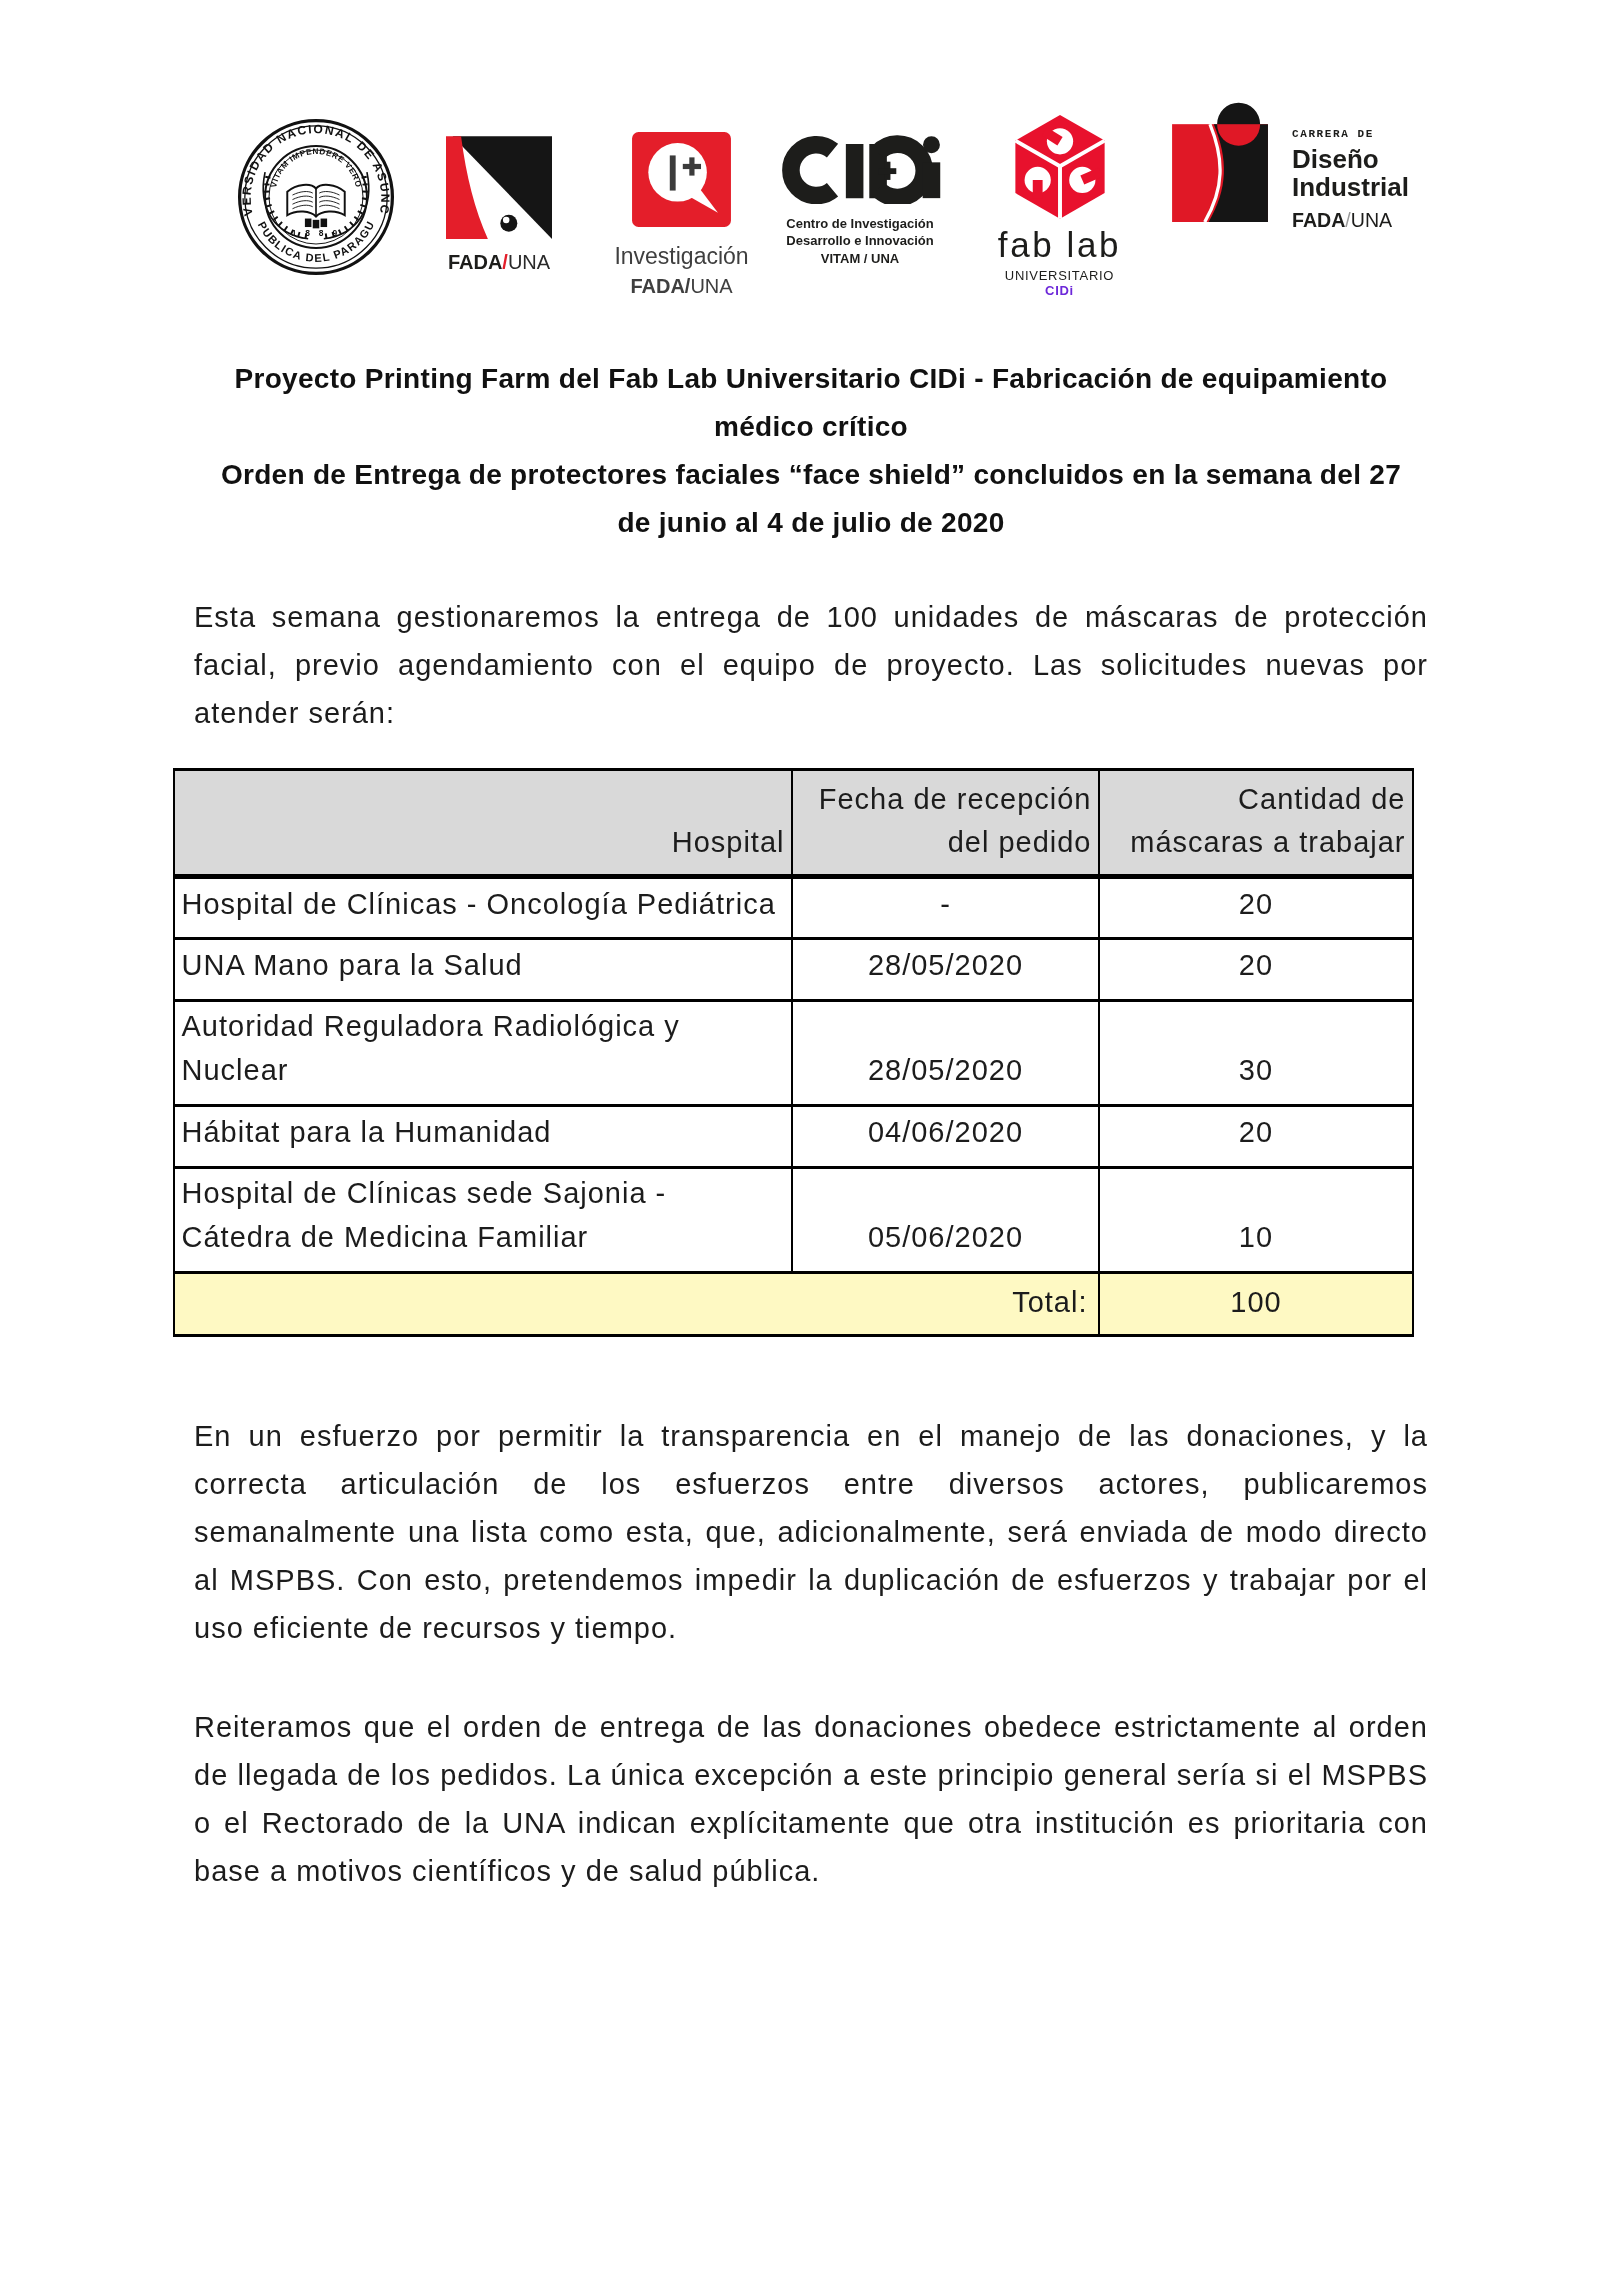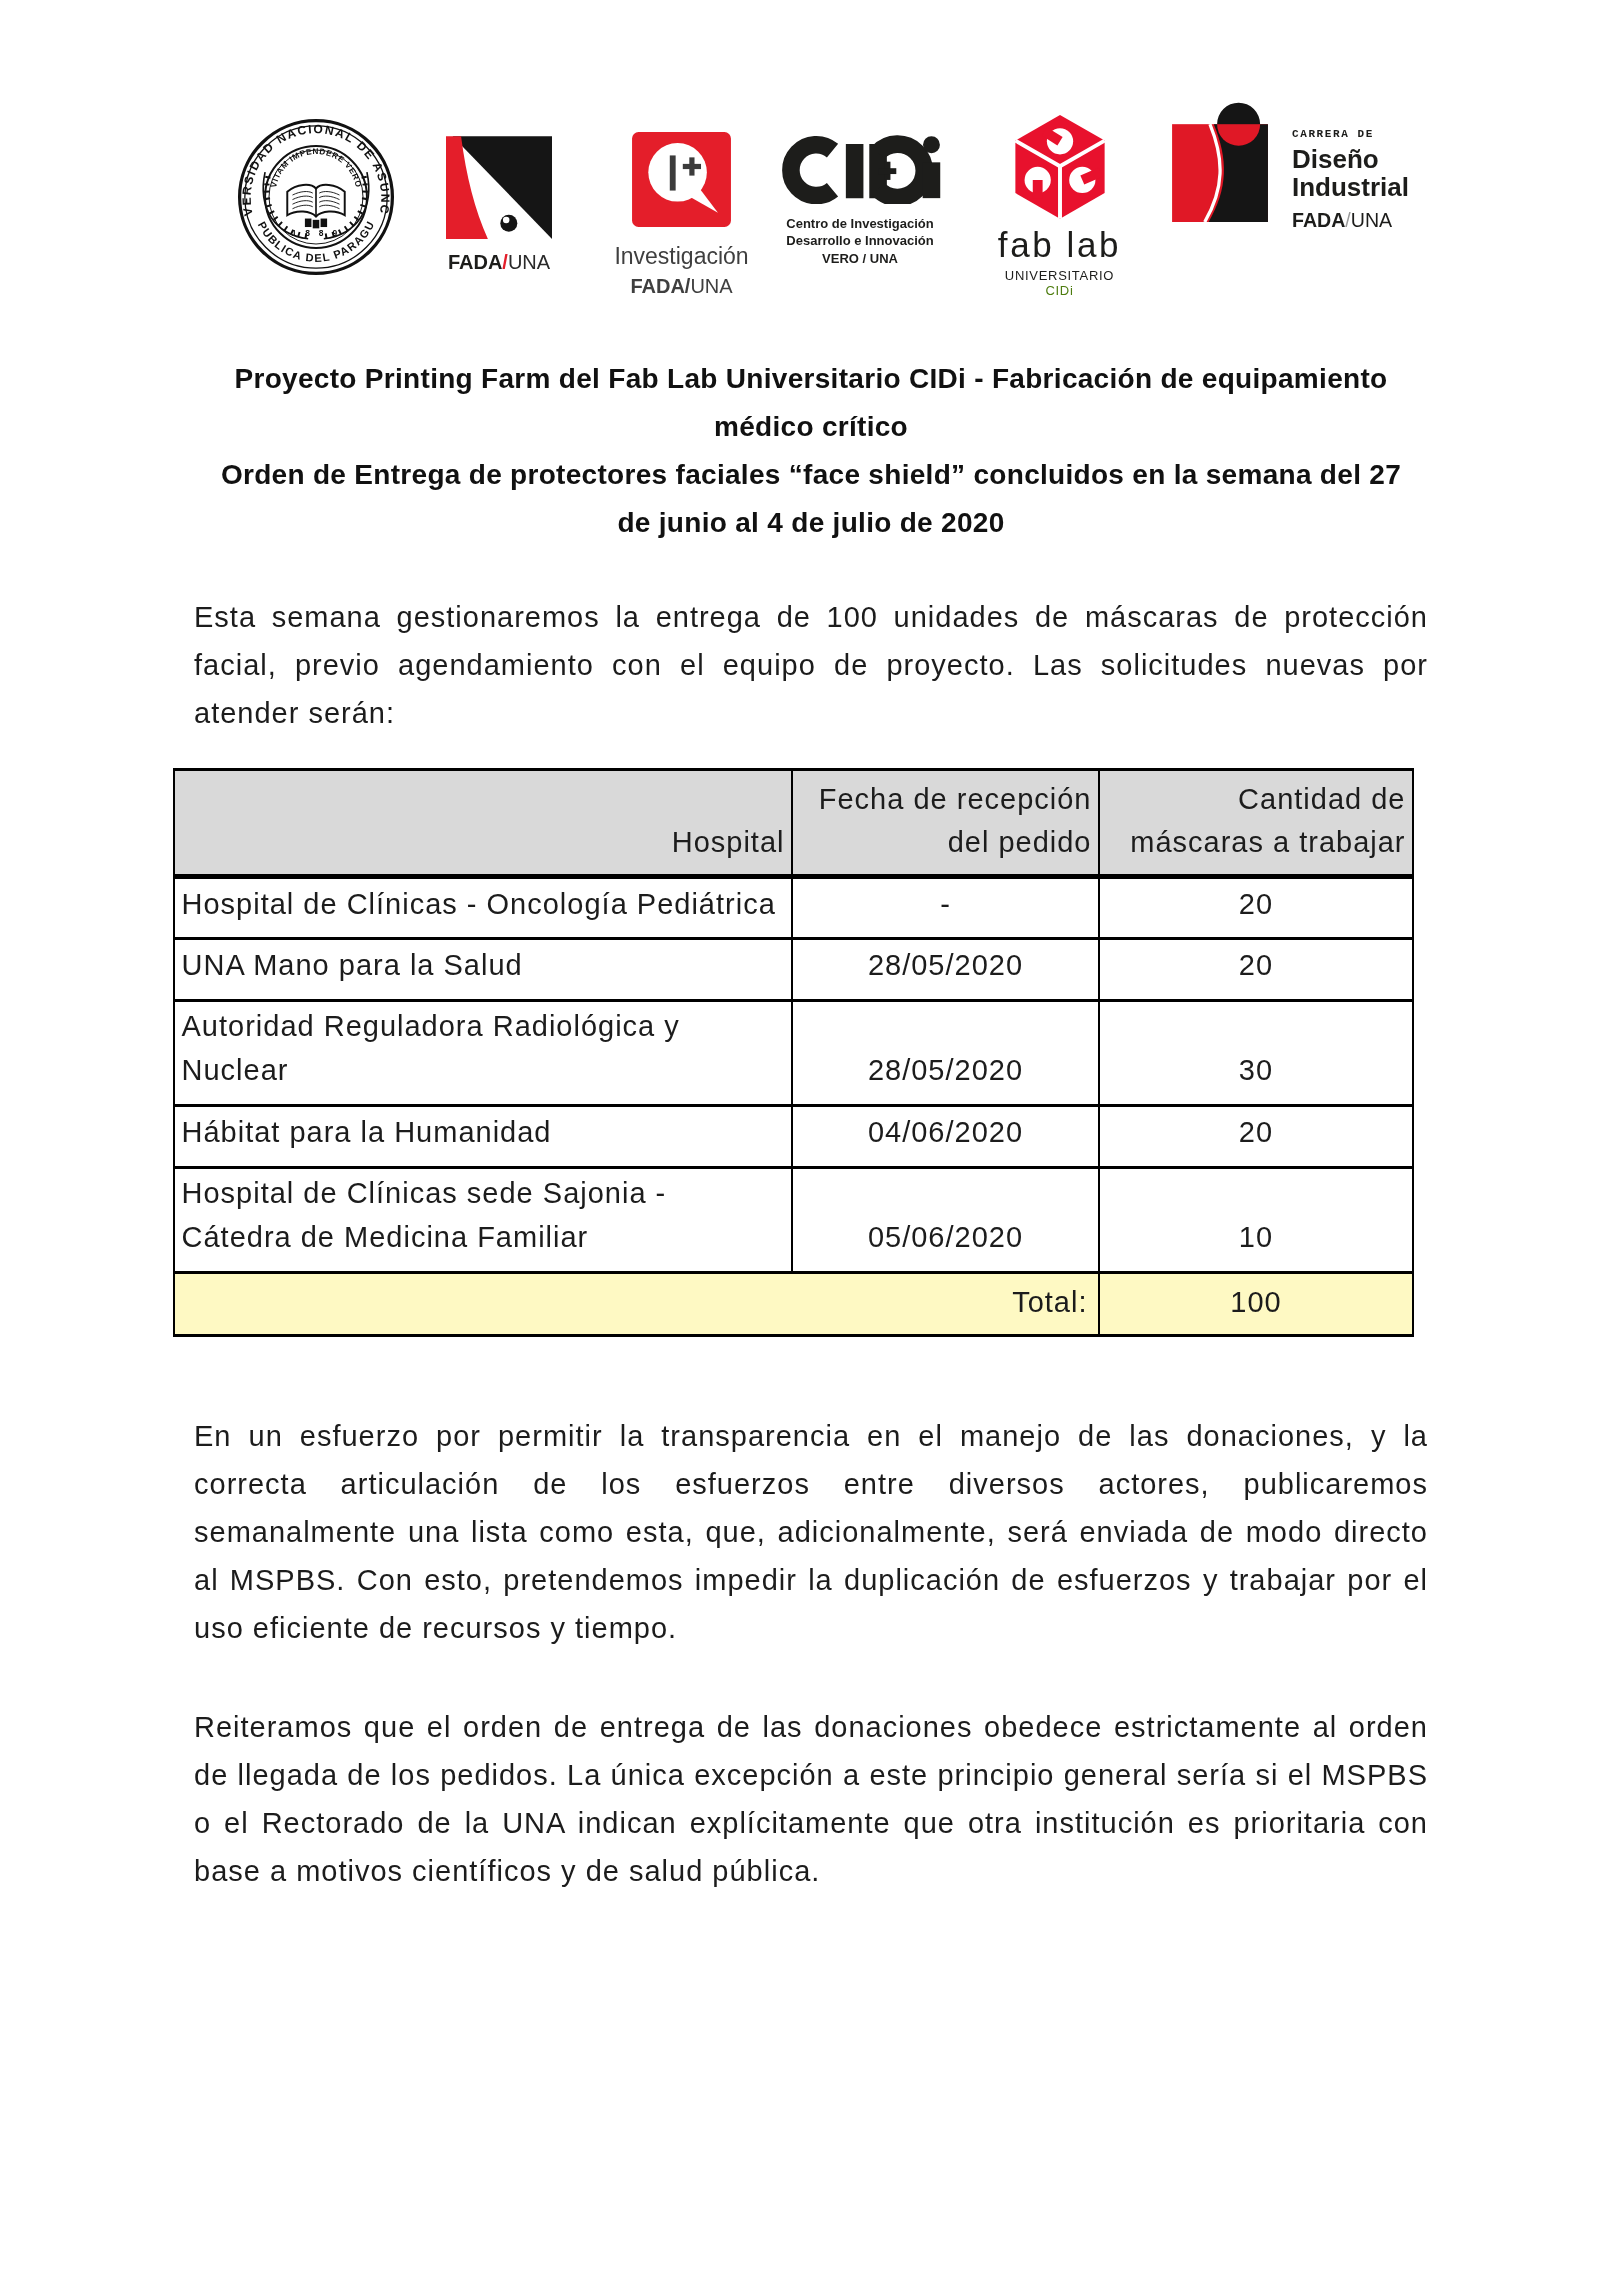--- a/index.html
+++ b/index.html
@@ -12,21 +12,21 @@
   .fada-word b{font-weight:700;}
   .fada-word .slash{color:#e41e2a;font-weight:700;}
   .fada-word .una{font-weight:400;color:#2a2a2a;}
   .inv-line1{font-size:23px;color:#3f3f3f;margin-top:15.7px;text-align:center;}
   .inv-line2{font-size:20px;color:#3f3f3f;margin-top:5.2px;text-align:center;}
   .inv-line2 b{font-weight:700;}
   .inv-line2 .una{font-weight:400;}
   .cidi-lines{margin-top:10.5px;text-align:center;font-weight:700;font-size:13px;line-height:17.6px;color:#1d1d1b;}
   .fablab-word{margin-top:5.2px;text-align:center;font-size:35px;font-weight:500;letter-spacing:2.6px;color:#1d1d1b;}
   .fablab-sub{margin-top:2.6px;text-align:center;font-size:13px;letter-spacing:0.7px;color:#1d1d1b;}
-  .fablab-sub .cidi{color:#4d7c0f;font-weight:400;}
+  .fablab-sub .cidi{color:#6d28d9;font-weight:700;}
   .di{display:flex;}
   .di-text{margin-left:22px;margin-top:26px;color:#1d1d1b;}
   .di-kicker{font-size:11px;font-weight:700;letter-spacing:1.6px;font-family:Liberation Mono, monospace;}
   .di-big{font-size:26px;font-weight:800;line-height:28px;margin-top:5.2px;}
   .di-fada{font-size:19.6px;margin-top:7.8px;}
   .di-fada b{font-weight:700;}
   .di-fada .slash{color:#9a9a9a;font-weight:400;}
   .di-fada .una{font-weight:400;}
   
   .content{position:absolute;left:194px;top:355px;width:1234px;}
@@ -143,21 +143,21 @@
         </g>
         <circle cx="240" cy="15" r="13" fill="#1d1d1b"></circle>
         <g fill="#1d1d1b">
           <rect x="168" y="41" width="9" height="28"></rect>
           <rect x="158" y="51" width="28" height="9"></rect>
         </g>
       </svg>
       <div class="cidi-lines">
         <div>Centro de Investigación</div>
         <div>Desarrollo e Innovación</div>
-        <div>VERO / UNA</div>
+        <div>VITAM / UNA</div>
       </div>
     </div>
 
     <div class="logo" style="left:991px;top:115px;width:137px;">
       <svg width="92" height="105" viewBox="0 0 140 160" style="display:block;margin:0 auto;">
         <polygon points="70,0 138,39 138,119 70,158 2,119 2,39" fill="#e8112d"></polygon>
         <g stroke="#ffffff" stroke-width="6">
           <line x1="2" y1="39" x2="70" y2="78"></line>
           <line x1="138" y1="39" x2="70" y2="78"></line>
           <line x1="70" y1="78" x2="70" y2="158"></line>

